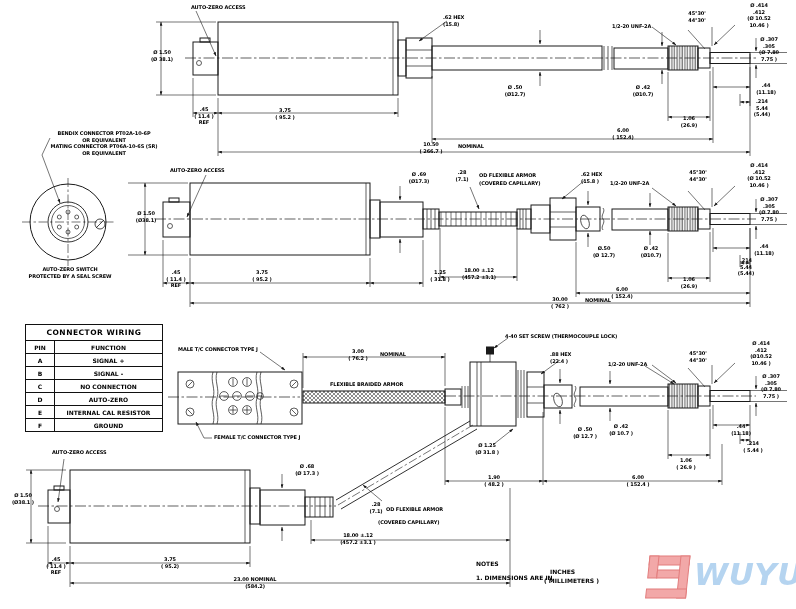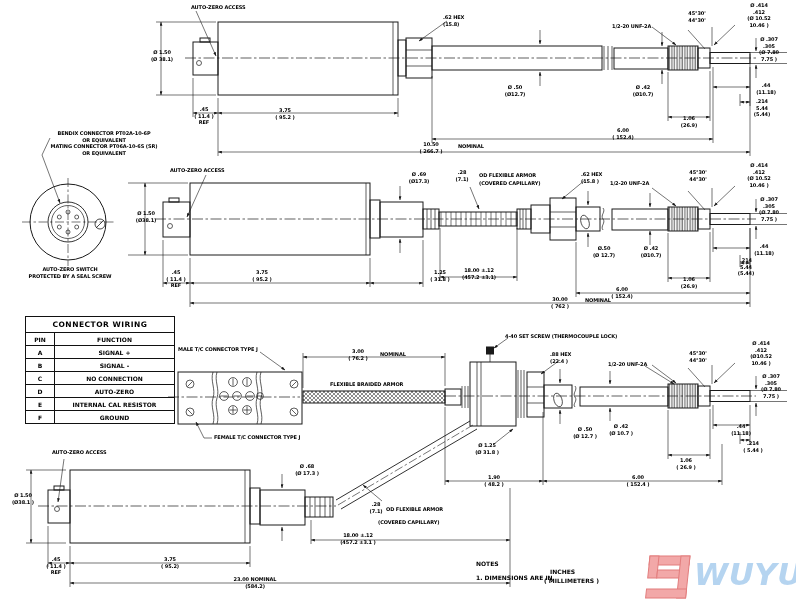--- a/index.html
+++ b/index.html
@@ -1,21 +1,21 @@
 <!DOCTYPE html>
 <html><head>
 <meta charset="utf-8">
 <style>
   html,body{margin:0;padding:0;background:#fff;}
   .stage{position:relative;width:796px;height:609px;background:#ffffff;overflow:hidden;
          font-family:"DejaVu Sans",sans-serif;}
   .lbl{position:absolute;font-size:5px;font-weight:700;color:#000;line-height:1.32;
        white-space:pre-line;letter-spacing:-0.1px;}
   .c{text-align:center;}
-  .wiring{position:absolute;left:25px;top:316px;width:150px;border-collapse:collapse;
+  .wiring{position:absolute;left:25px;top:324px;width:138px;border-collapse:collapse;
           font-size:6px;font-weight:700;color:#000;}
   .wiring th,.wiring td{border:1px solid #111;padding:0;height:12px;text-align:center;}
   .wiring .ttl{font-size:7.5px;height:15px;letter-spacing:0.5px;}
   .wiring .pin{width:28px;}
   .notes-t{position:absolute;font-size:6px;font-weight:700;color:#000;white-space:pre;}
   .brand{position:absolute;left:694px;top:556px;font-size:31px;font-weight:700;
          font-style:italic;color:#b5d4f0;letter-spacing:0.5px;}
 </style>
 </head>
 <body>

